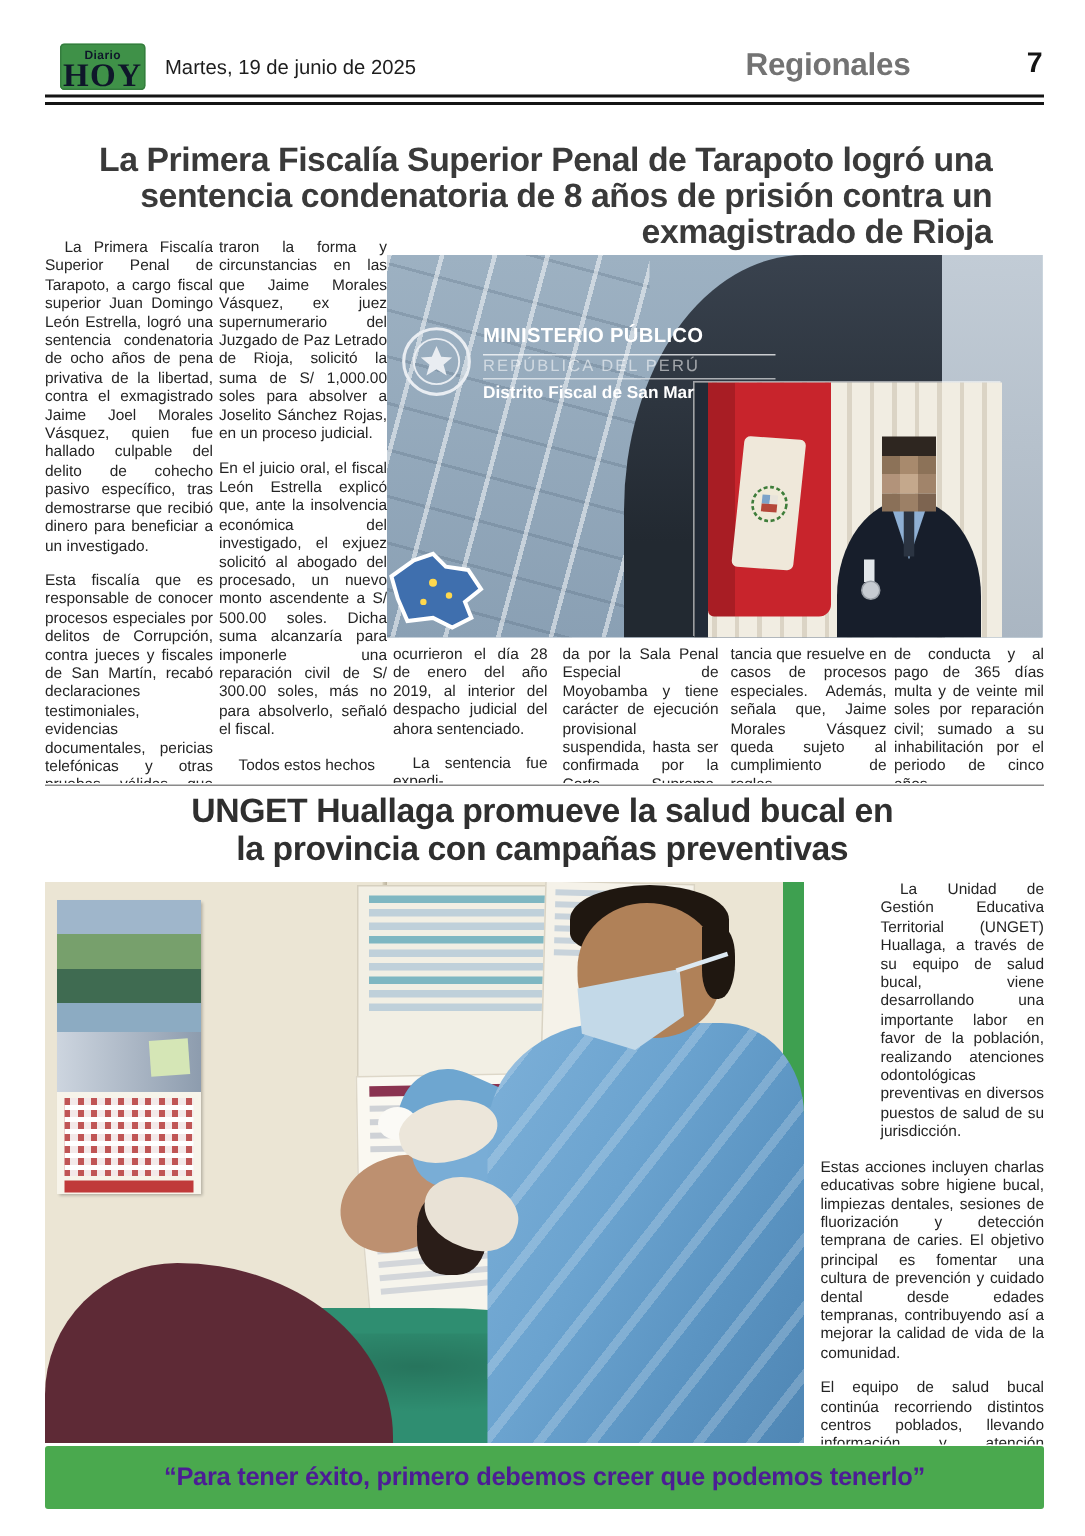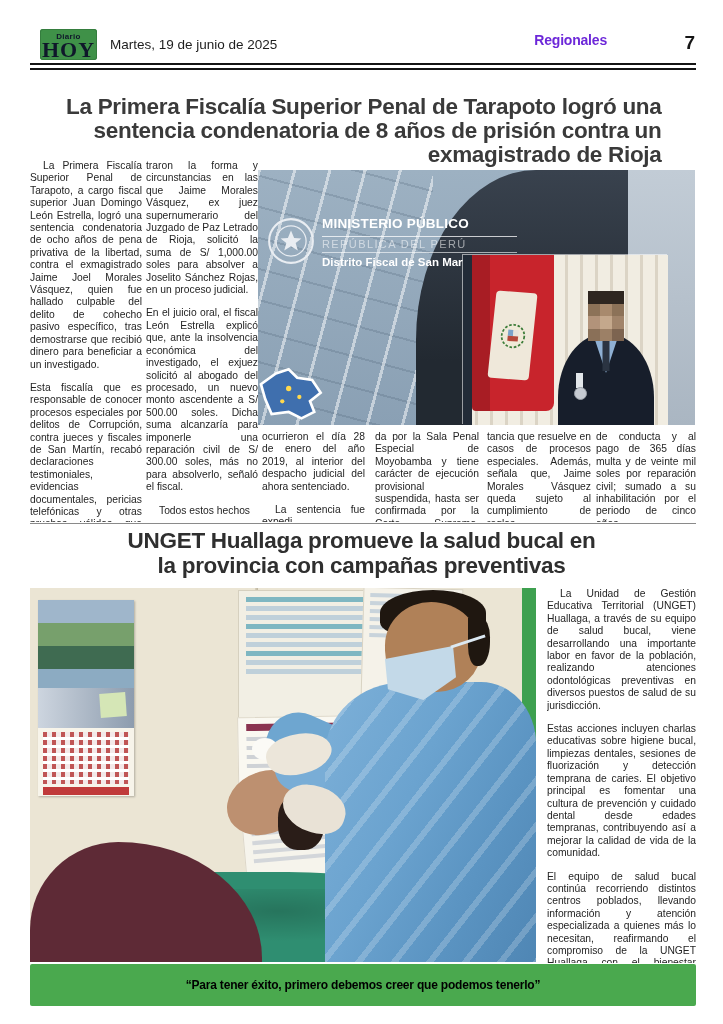--- a/index.html
+++ b/index.html
@@ -6,21 +6,21 @@
   .page{position:relative;width:723px;height:1024px;background:#fff;overflow:hidden;
         font-family:"Liberation Sans", sans-serif;color:#222;}
 
   
   .header{position:absolute;left:30px;top:28px;width:665px;height:34px;}
   .logo{position:absolute;left:10px;top:1px;width:57px;height:31px;background:#3f9148;
         border-radius:3px;color:#0f172a;text-align:center;box-shadow:0 0 0 1px #357d3e inset;}
   .logo .diario{display:block;font-size:8px;font-weight:bold;line-height:9px;margin-top:3px;letter-spacing:.3px;}
   .logo .hoy{display:block;font-family:"Liberation Serif", serif;font-weight:bold;font-size:22px;line-height:17px;letter-spacing:1px;}
   .date{position:absolute;left:80px;top:9px;font-size:13.5px;color:#1d1d1d;}
-  .section{position:absolute;right:88px;top:4px;font-size:14px;font-weight:bold;color:#6d28d9;letter-spacing:-.2px;margin-left:29px;}
+  .section{position:absolute;right:88px;top:4px;font-size:21px;font-weight:bold;color:#737373;letter-spacing:-.2px;margin-left:29px;}
   .pagenum{position:absolute;right:0;top:4px;font-size:19px;font-weight:bold;color:#151515;}
   .rule{position:absolute;left:30px;top:63px;width:666px;height:3px;
         border-top:2px solid #141414;border-bottom:2px solid #141414;}
 
   
   .headline1{position:absolute;left:0;top:95px;width:723px;text-align:right;}
   .headline1 h1{margin:0 auto;max-width:600px;font-size:22.5px;line-height:24px;font-weight:bold;
         color:#3a3a3a;letter-spacing:-.3px;}
   .headline2{position:absolute;left:0;top:528px;width:723px;text-align:center;}
   .headline2 h2{margin:0 auto;max-width:482px;font-size:22.5px;line-height:25px;font-weight:bold;
@@ -84,21 +84,21 @@
   .face span:nth-child(12){background:#7d6450;}
   .mapsvg{position:absolute;left:-3px;bottom:-4px;width:78px;height:64px;}
 
   .divider{position:absolute;left:30px;top:523px;width:666px;border-top:1px solid #8a8a8a;}
 
   
   .article2{position:absolute;left:30px;top:588px;width:666px;height:375px;}
   .a2col{position:absolute;left:517px;top:0;width:149px;height:375px;font-size:10.3px;line-height:12.4px;
          text-align:justify;color:#242424;overflow:hidden;}
   .a2col p{margin:0 0 11px 0;}
-  .a2col p.indent{text-indent:13px;}
+  .a2col p.indent{text-indent:13px;margin-left:40px;}
 
   
   .photo2{position:absolute;left:0;top:0;width:506px;height:374px;overflow:hidden;background:#ebe5d4;}
   .doorline{position:absolute;left:225px;top:0;width:3px;height:100%;
          background:linear-gradient(90deg,#d8d1bd,#bdb49e);}
   .greenwall{position:absolute;right:0;top:0;width:14px;height:100%;background:#3ea050;}
   .calendar{position:absolute;left:8px;top:12px;width:96px;height:196px;background:#f7f4ea;
          box-shadow:1px 1px 2px rgba(0,0,0,.25);}
   .cal-photo{height:88px;background:linear-gradient(180deg,#9fb6cb 0 26%,#77a06c 26% 52%,#3f6b51 52% 78%,#8cabc2 78%);}
   .cal-mid{height:40px;background:linear-gradient(90deg,#cdd5df,#8d9cae);position:relative;}
@@ -150,21 +150,21 @@
   .mask-strap{position:absolute;left:420px;top:52px;width:36px;height:3px;background:#dce9f2;transform:rotate(-18deg);}
   .glove-left{position:absolute;left:236px;top:146px;width:66px;height:40px;background:#ece6da;
          border-radius:45% 55% 50% 50%;transform:rotate(-14deg);}
   .cotton{position:absolute;left:222px;top:150px;width:26px;height:22px;background:#fbfaf6;border-radius:50%;}
   .glove-right{position:absolute;left:252px;top:198px;width:64px;height:46px;background:#e9e2d6;
          border-radius:50% 50% 45% 55%;transform:rotate(18deg);}
 
   
   .banner{position:absolute;left:30px;top:964px;width:666px;height:42px;background:#4aa94e;
          border-radius:2px;text-align:center;}
-  .banner .q{line-height:42px;color:#000000;font-size:12px;font-weight:bold;letter-spacing:-.2px;}
+  .banner .q{line-height:42px;color:#4c1d95;font-size:17px;font-weight:bold;letter-spacing:-.2px;}
 </style>
 </head>
 <body>
 
 <div class="page">
 
   <div class="header">
     <div class="logo">
       <span class="diario">Diario</span>
       <span class="hoy">HOY</span>

